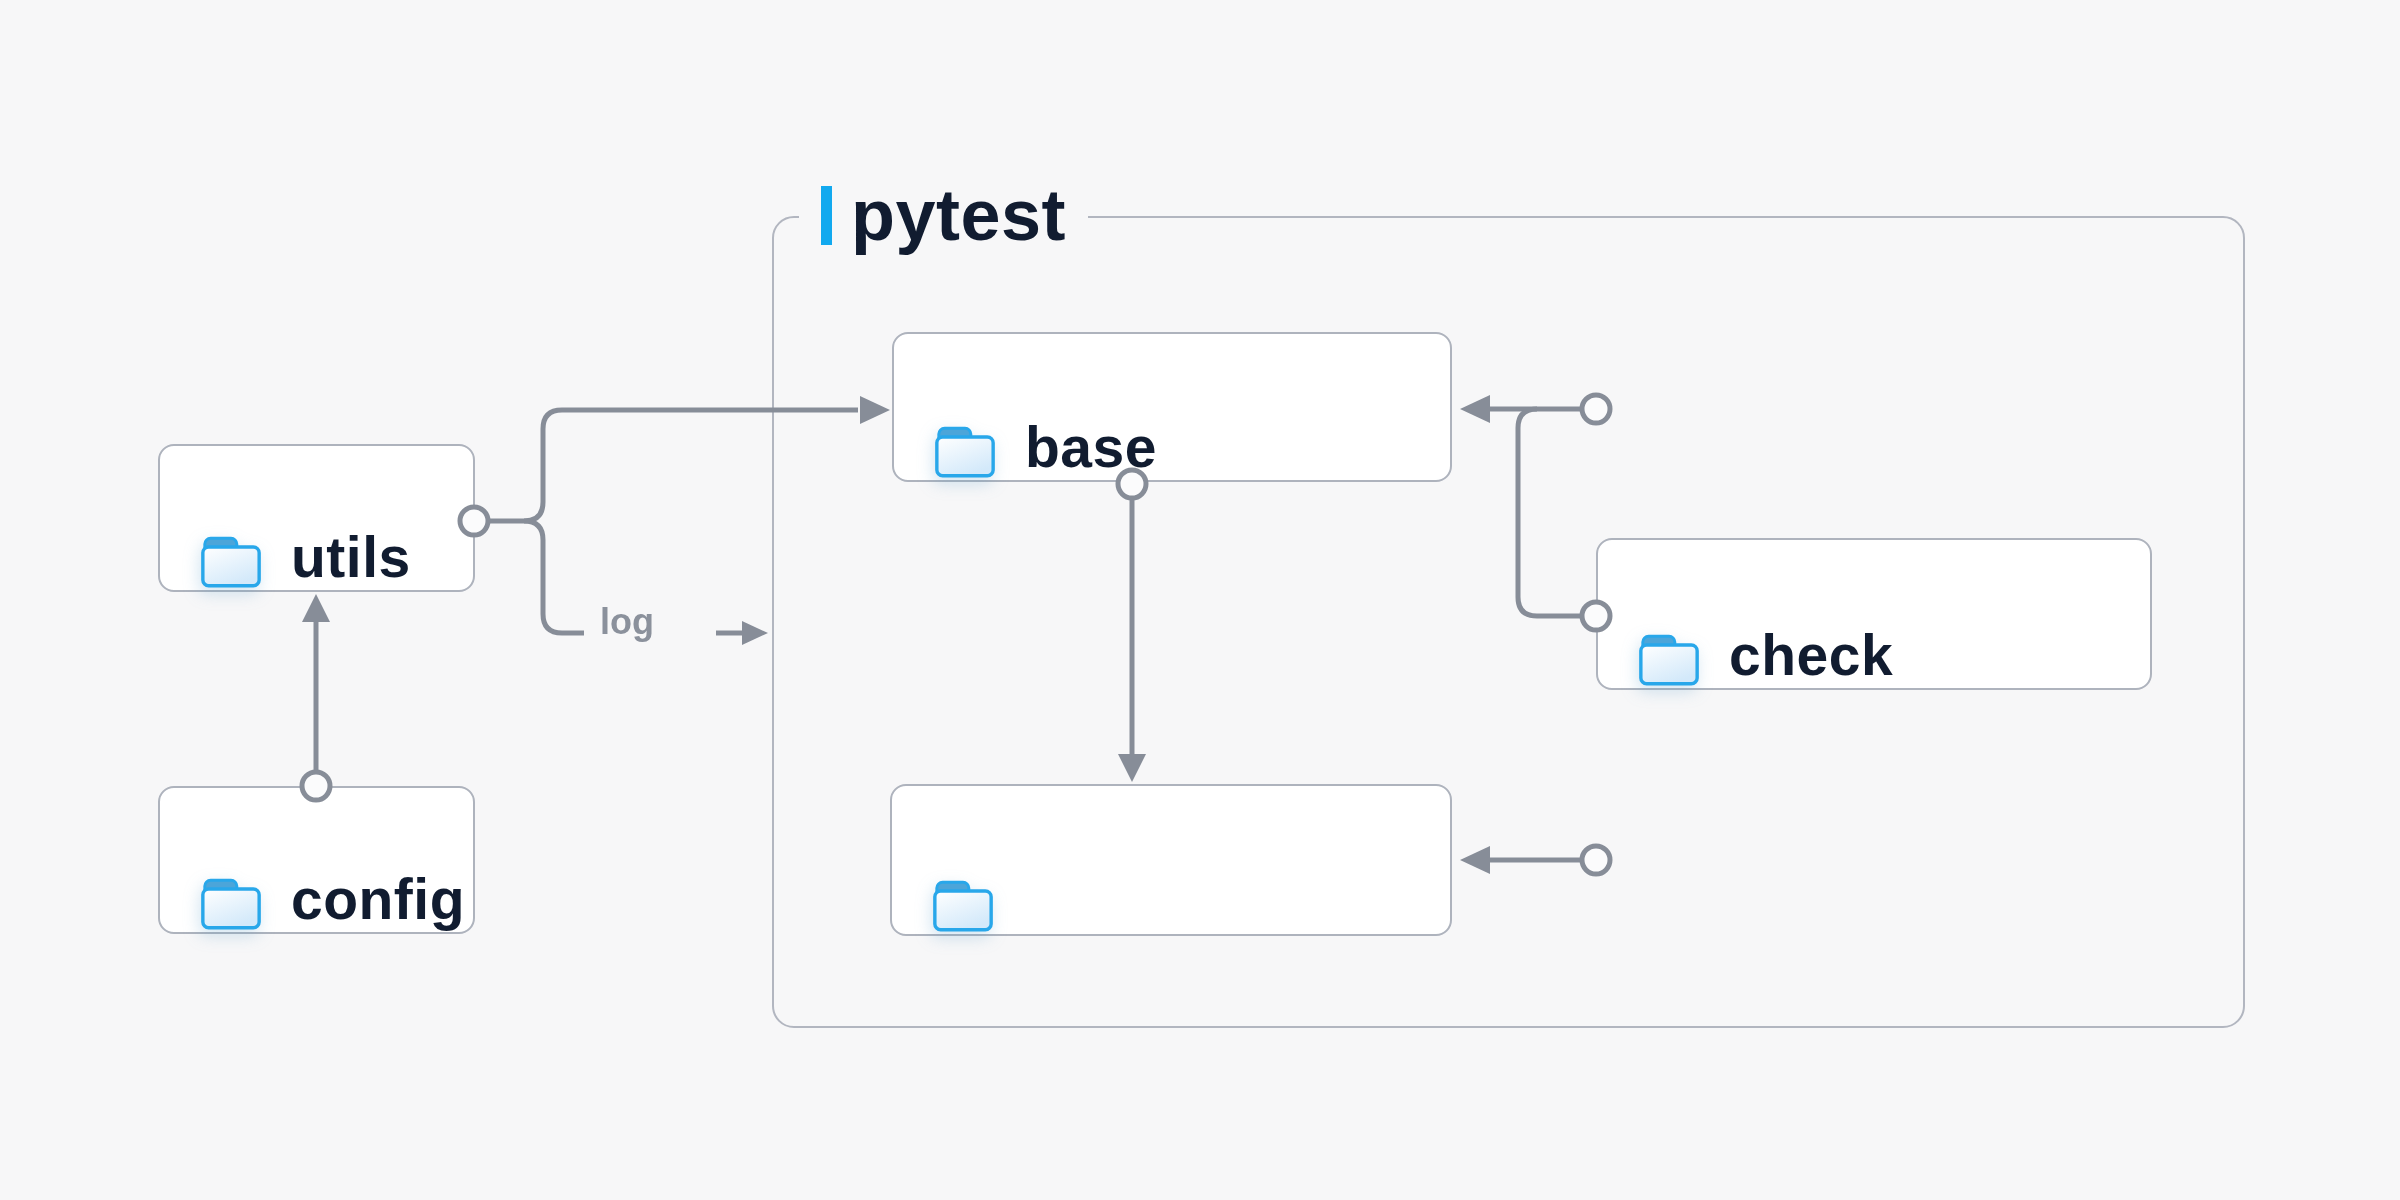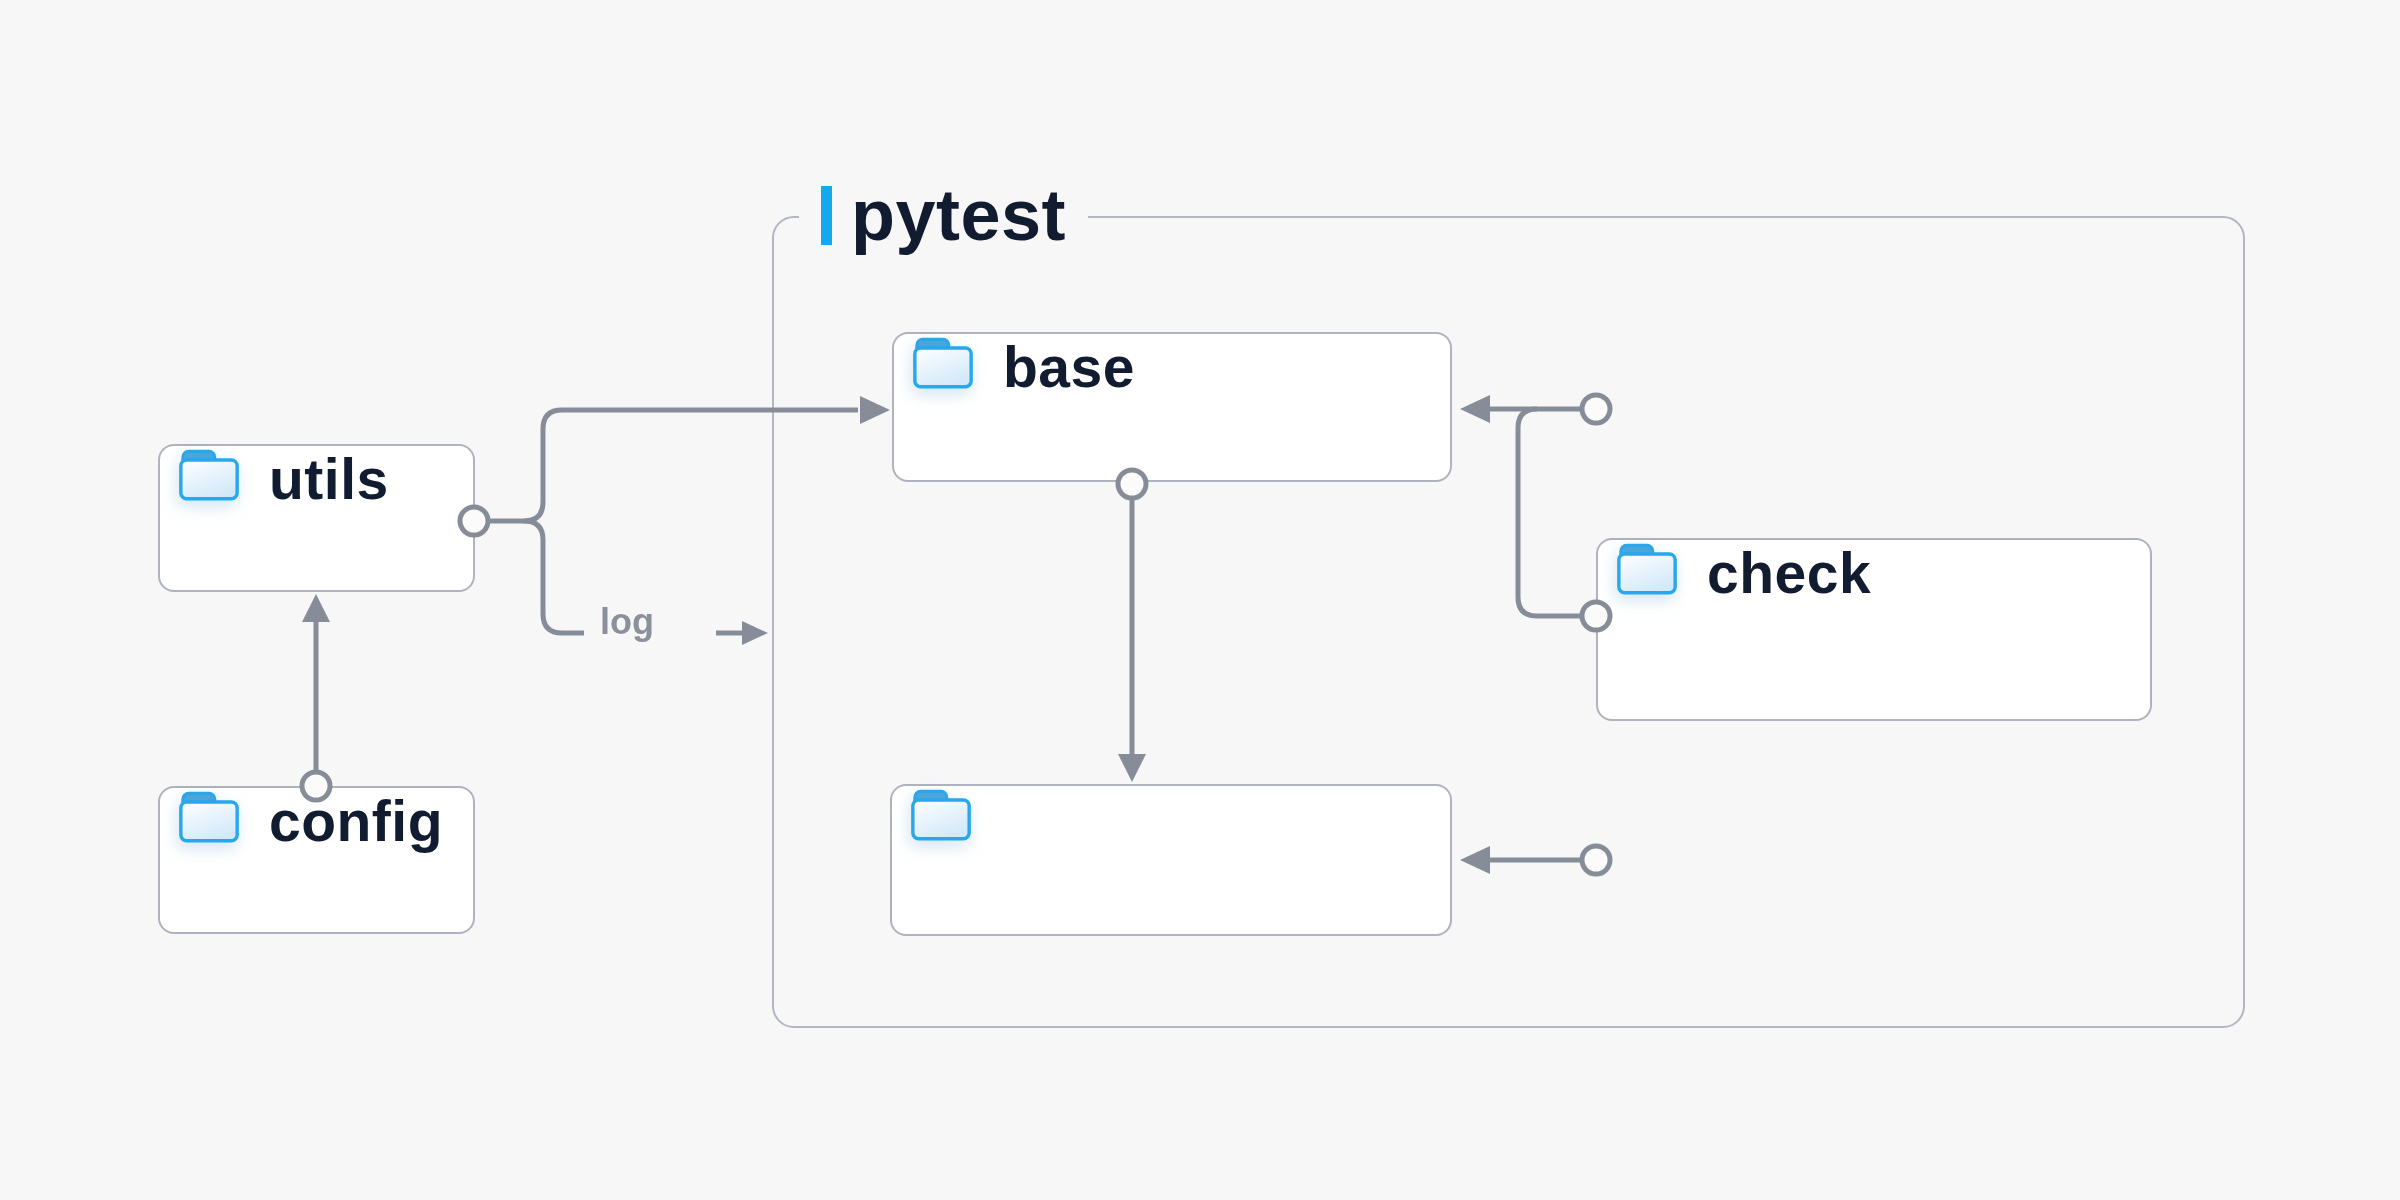--- a/index.html
+++ b/index.html
@@ -49,23 +49,23 @@
     display: inline-block;
     width: 11px;
     height: 59px;
     background: #12a9ef;
   }
 
   
   .node {
     position: absolute;
     display: flex;
-    align-items: flex-start;
+    align-items: flex-end;
     gap: 27px;
-    padding-left: 16px;
+    padding-left: 38px;
     background: #ffffff;
     border: 2px solid #aeb3bd;
     border-radius: 16px;
     box-sizing: border-box;
     z-index: 1;
   }
   .node-label {
     color: #111c30;
     font-size: 57px;
     font-weight: 700;
@@ -146,21 +146,21 @@
   </div>
 
   <div class="node" style="left:892px; top:332px; width:560px; height:150px;">
     <svg class="folder">
         <use href="#folder-sym"></use>
       </svg>
     <span class="node-label">base</span>
   </div>
 
 
-  <div class="node" style="left:1596px; top:538px; width:556px; height:183px;">
+  <div class="node" style="left:1596px; top:538px; width:556px; height:152px;">
     <svg class="folder">
         <use href="#folder-sym"></use>
       </svg>
     <span class="node-label">check</span>
   </div>
 
   <div class="node" style="left:890px; top:784px; width:562px; height:152px;">
     <svg class="folder">
         <use href="#folder-sym"></use>
       </svg>

